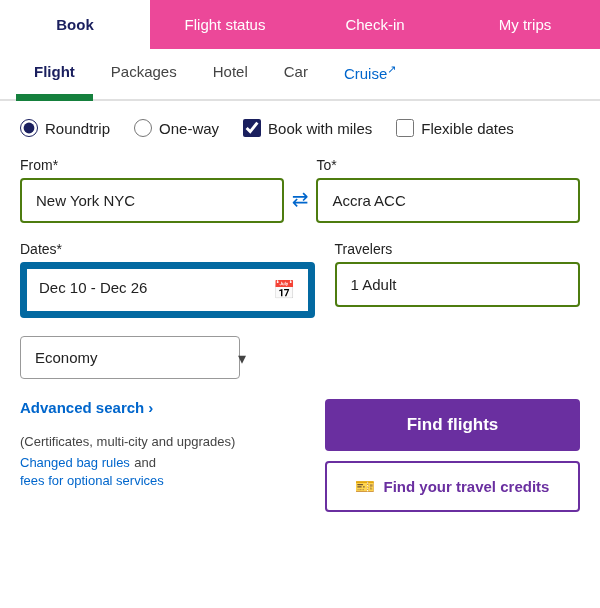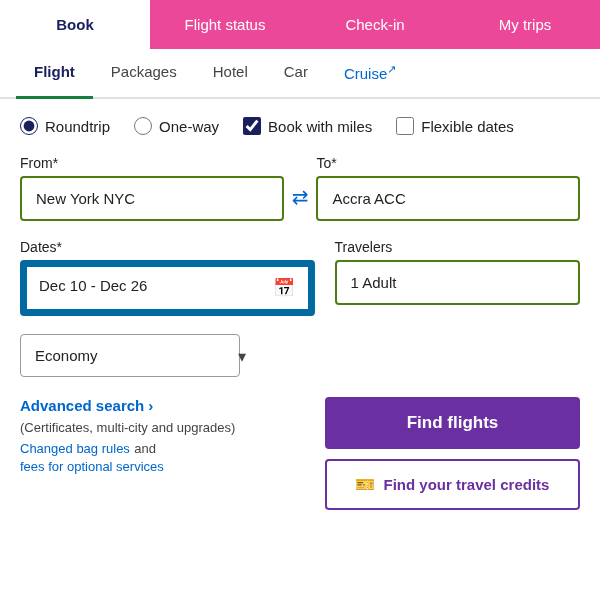--- a/index.html
+++ b/index.html
@@ -43,21 +43,21 @@
       padding: 14px 18px;
       font-size: 15px;
       color: #444;
       cursor: pointer;
       border-bottom: 3px solid transparent;
       margin-bottom: -2px;
     }
     .sub-tab.active {
       color: #1a1f5e;
       font-weight: 700;
-      border-bottom: 3px solid #15803d;
+      border-bottom: 7px solid #15803d;
     }
     .sub-tab.cruise {
       color: #0066cc;
     }
     .sub-tab.cruise .ext-icon {
       font-size: 11px;
       vertical-align: super;
     }
 
     
@@ -207,21 +207,21 @@
       gap: 4px;
     }
     .advanced-search {
       color: #0066cc;
       font-size: 15px;
       font-weight: 600;
       cursor: pointer;
       display: flex;
       align-items: center;
       gap: 4px;
-      margin-bottom: 2px;
+      margin-bottom: 14px;
     }
     .sub-text {
       font-size: 13px;
       color: #444;
       margin-bottom: 0;
     }
     .link-text {
       font-size: 13px;
       color: #0066cc;
       cursor: pointer;

